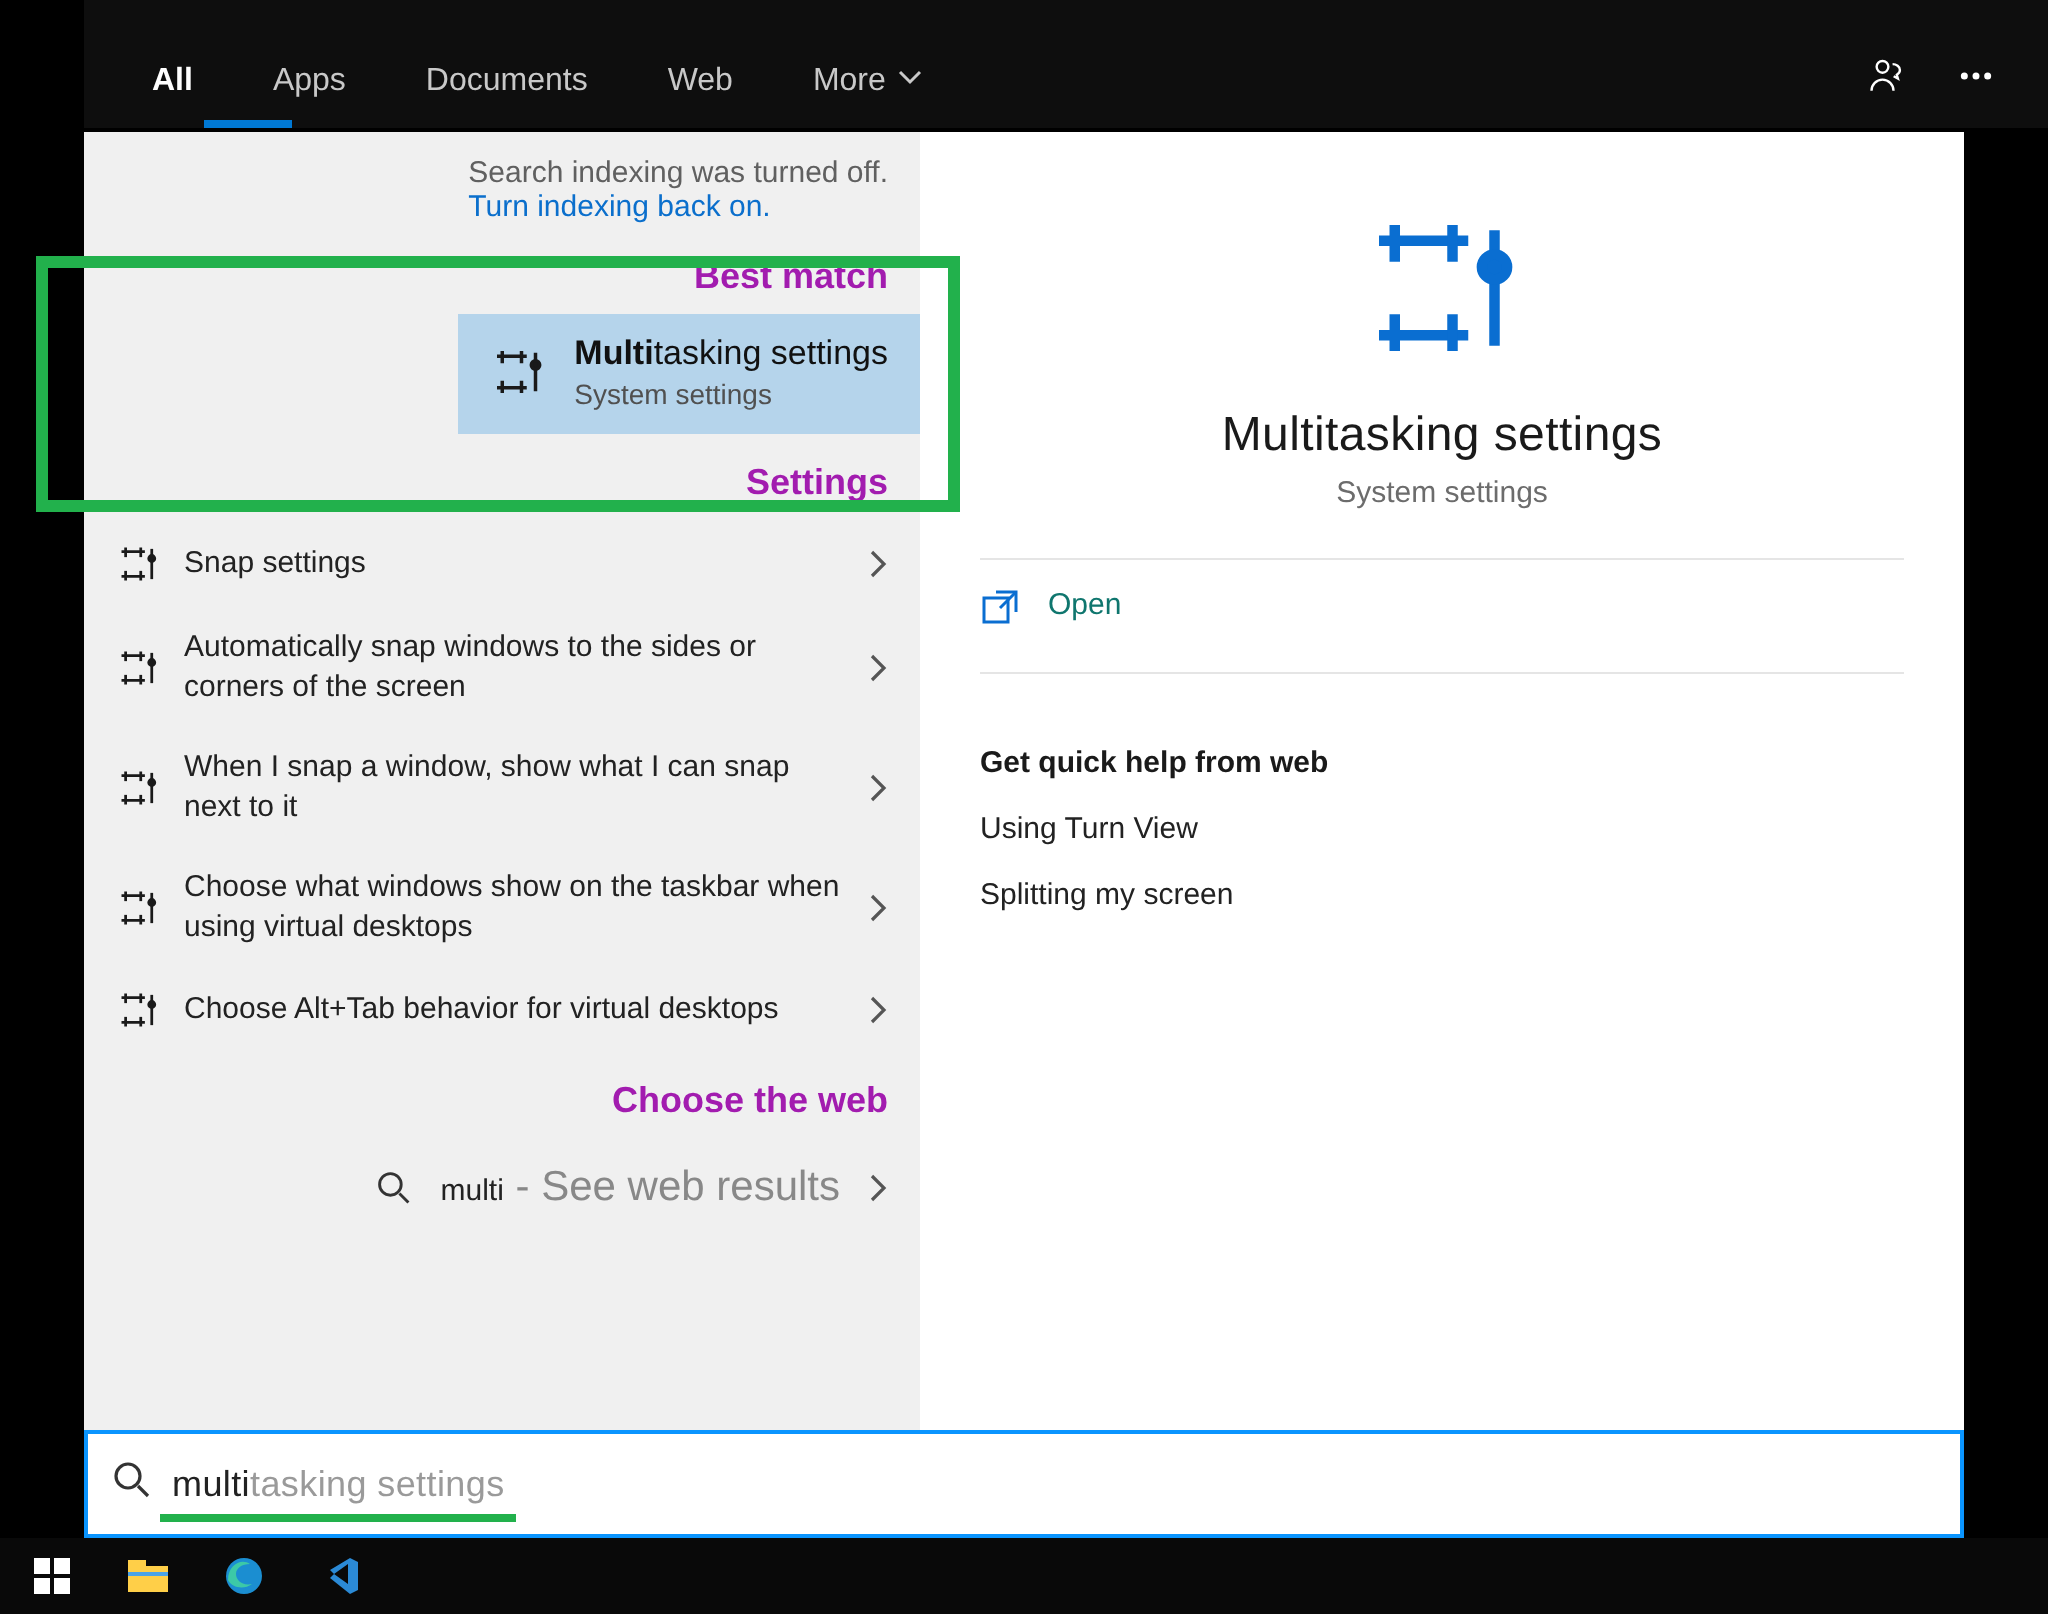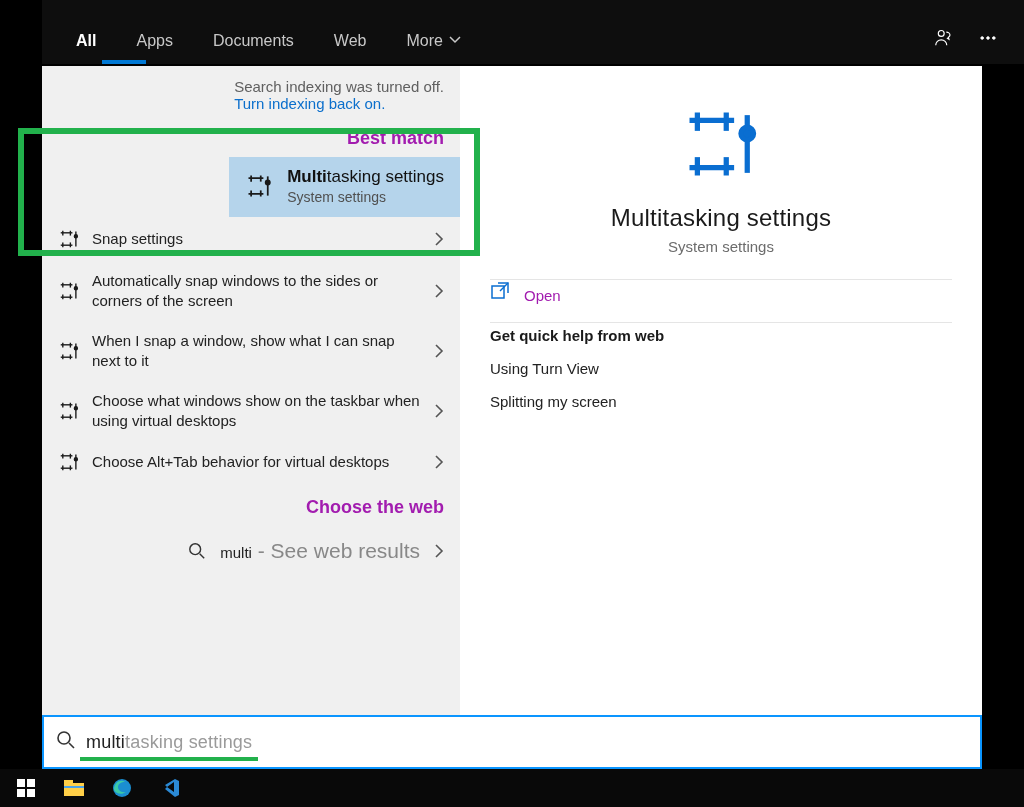--- a/index.html
+++ b/index.html
@@ -53,24 +53,24 @@
   .search-glyph { width:18px; height:18px; margin-right:14px; margin-left:2px; flex-shrink:0;}
 
   
   .right {
     flex:1; background:#fff; padding:30px 30px;
   }
   .preview-icon { display:flex; justify-content:center; margin-top:6px; }
   .preview-icon svg { margin-top:0; }
   .preview-title { text-align:center; font-size:24px; font-weight:400; color:#1a1a1a; margin-top:18px; letter-spacing:0.2px;}
   .preview-sub { text-align:center; color:#6c6c6c; font-size:15px; margin-top:6px; padding-bottom:24px; border-bottom:1px solid #e5e5e5;}
-  .open-row { display:flex; align-items:flex-end; margin-top:1px; cursor:pointer; font-size:15px; color:#a21caf;}
+  .open-row { display:flex; align-items:flex-start; margin-top:14px; cursor:pointer; font-size:15px; color:#0f766e;}
   .open-row span.icon { margin-right:14px; }
   .divider2 { border-top:1px solid #e5e5e5; margin-top:18px; }
-  .help-header { font-weight:600; font-size:15px; margin-top:4px; color:#1a1a1a;}
+  .help-header { font-weight:600; font-size:15px; margin-top:36px; color:#1a1a1a;}
   .help-link { font-size:15px; color:#222; margin-top:16px; cursor:pointer;}
 
   
   .searchbox {
     position:absolute; left:42px; right:42px; bottom:38px; height:54px; background:#fff;
     border:2px solid #0a95ff; display:flex; align-items:center; padding:0 12px;
   }
   .searchbox .glass { margin-right:10px; }
   .search-text { font-size:18px; letter-spacing:0.2px; display:flex; align-items:baseline;}
   .typed { color:#222; font-weight:400; }
@@ -142,20 +142,21 @@
             <line x1="26" y1="5" x2="26" y2="27"></line>
               <circle cx="26" cy="12" r="2.4" fill="#1a1a1a"></circle>
           </svg>
         </span>
         <div>
           <div class="bm-title"><b>Multi</b><span>tasking settings</span></div>
           <div class="bm-sub">System settings</div>
         </div>
       </div>
 
+      <div class="section-header">Settings</div>
 
       <div id="settings-container">
           <div class="item">
             <span class="item-icon"><svg width="22" height="22" viewBox="0 0 32 32" stroke="#1a1a1a" stroke-width="2" fill="none">
                 <line x1="4" y1="7" x2="21" y2="7"></line>
                 <line x1="4" y1="25" x2="21" y2="25"></line>
                 <line x1="7" y1="4" x2="7" y2="11"></line>
                 <line x1="18" y1="4" x2="18" y2="11"></line>
                 <line x1="7" y1="21" x2="7" y2="28"></line>
                 <line x1="18" y1="21" x2="18" y2="28"></line>

